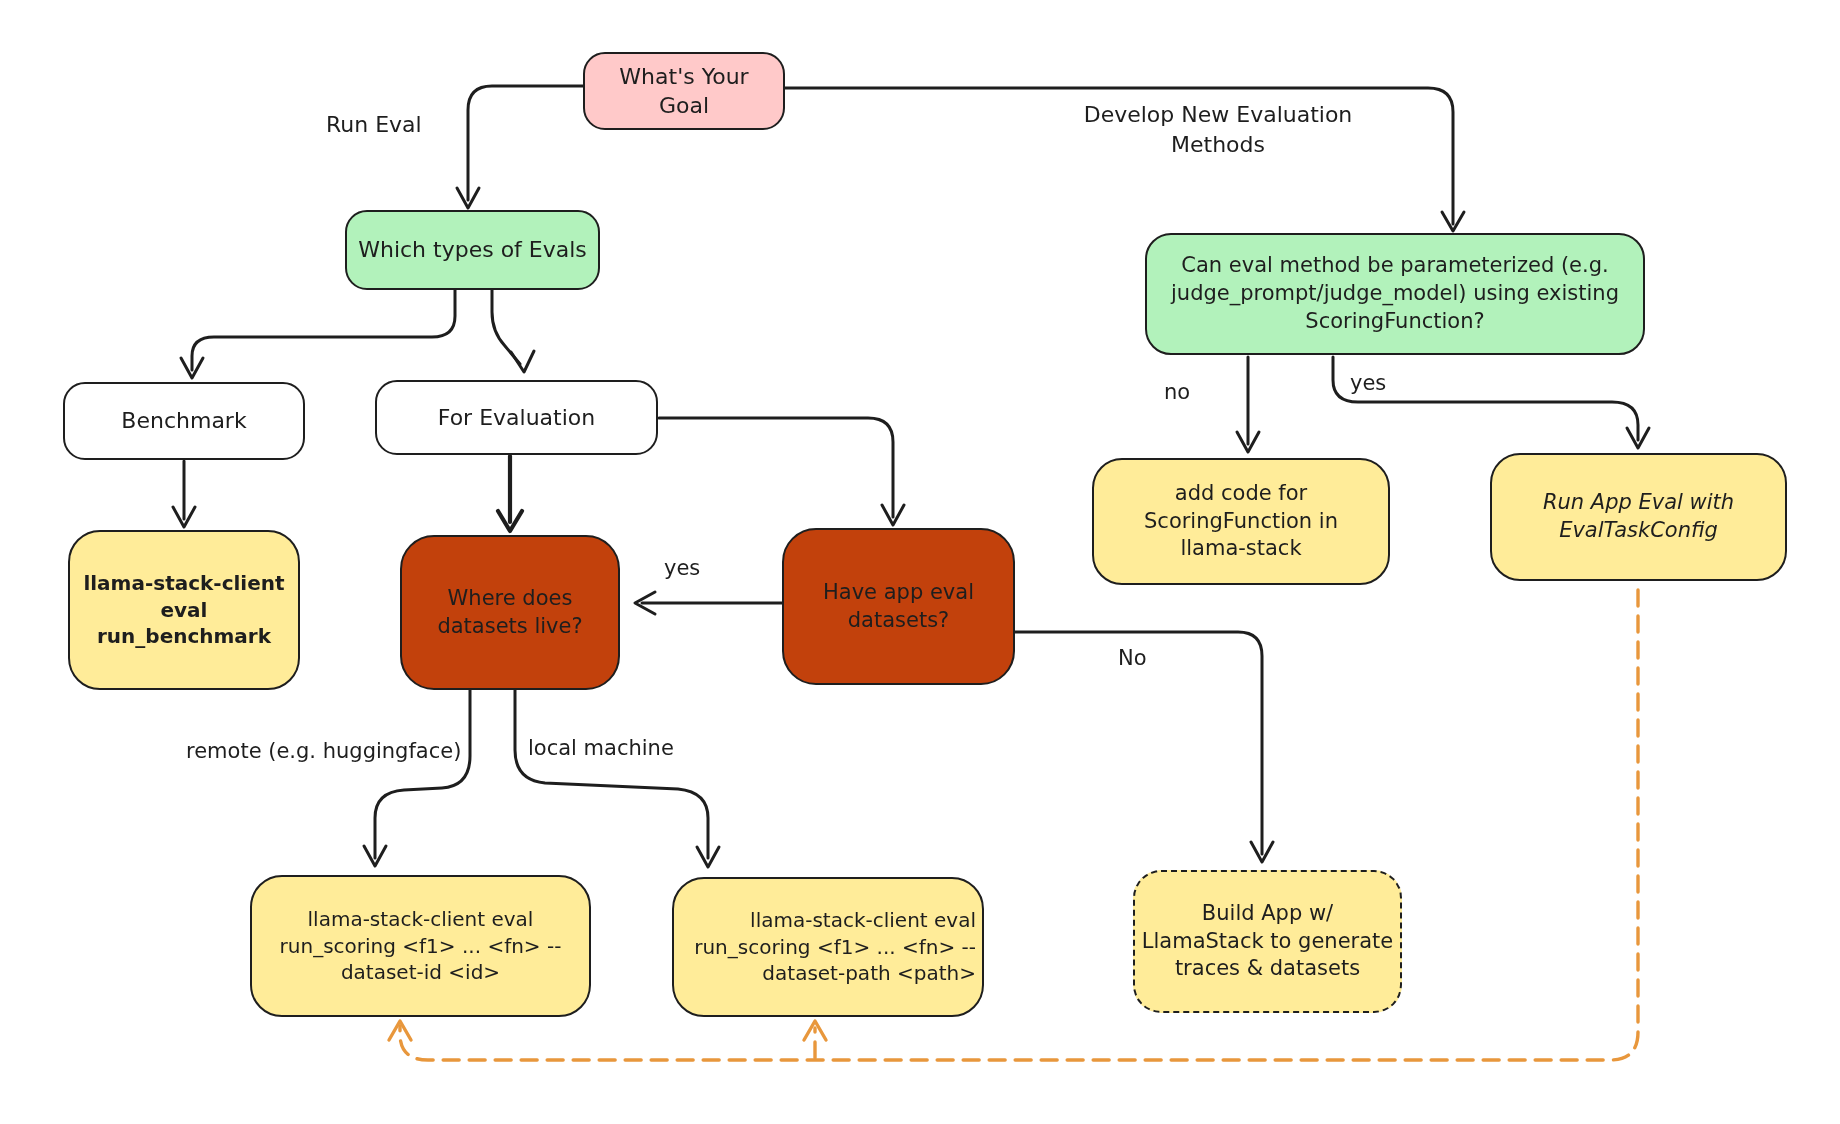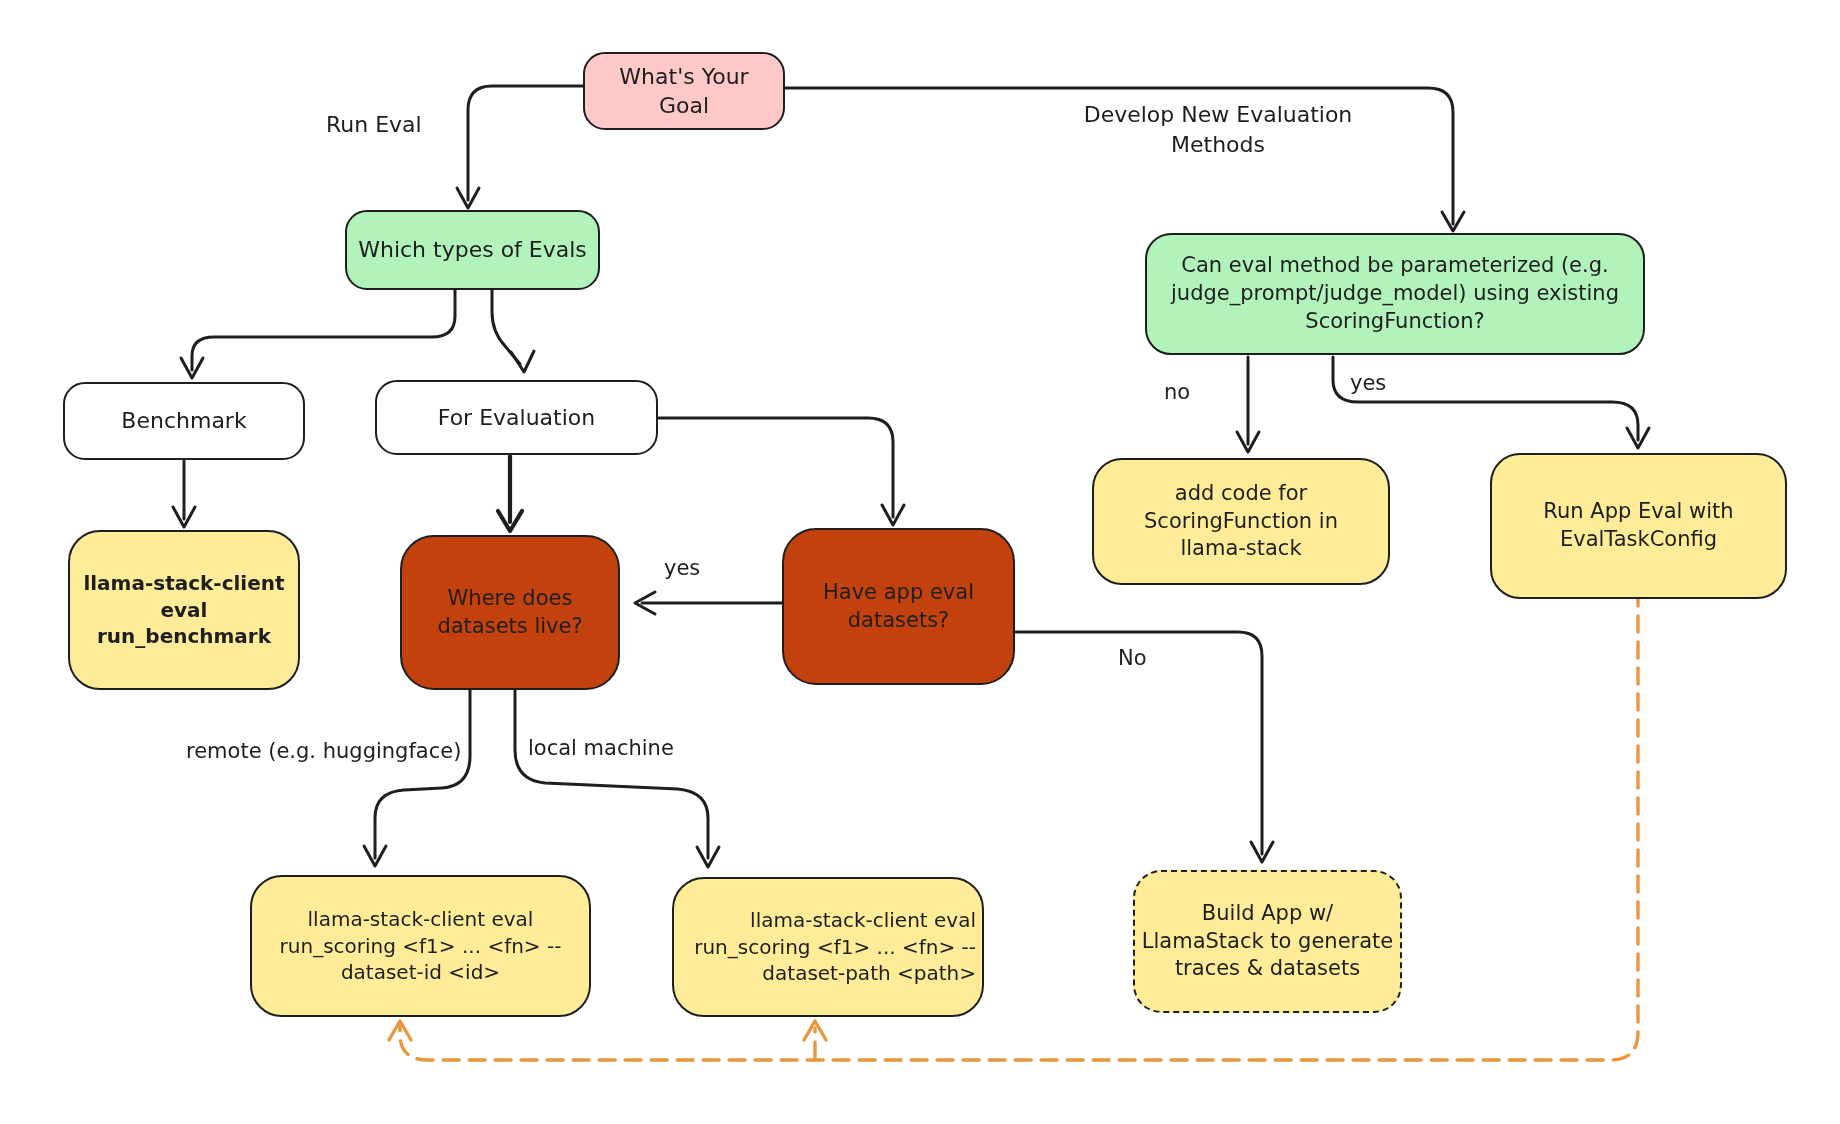--- a/index.html
+++ b/index.html
@@ -35,21 +35,21 @@
 
   #n-goal{left:583px;top:52px;width:202px;height:78px;border-radius:22px;font-size:22px;}
   #n-which{left:345px;top:210px;width:255px;height:80px;border-radius:22px;font-size:22px;}
   #n-benchmark{left:63px;top:382px;width:242px;height:78px;border-radius:22px;font-size:22px;}
   #n-forapp{left:375px;top:380px;width:283px;height:75px;border-radius:22px;font-size:22px;}
   #n-runbench{left:68px;top:530px;width:232px;height:160px;border-radius:32px;font-size:20px;font-weight:bold;}
   #n-where{left:400px;top:535px;width:220px;height:155px;border-radius:34px;}
   #n-have{left:782px;top:528px;width:233px;height:157px;border-radius:34px;}
   #n-param{left:1097px;top:233px;width:500px;height:122px;border-radius:26px;margin-left:48px;}
   #n-addcode{left:1092px;top:458px;width:298px;height:127px;border-radius:30px;padding:8px 45px;}
-  #n-runapp{left:1490px;top:453px;width:297px;height:146px;border-radius:30px;padding:8px 30px;}
+  #n-runapp{left:1490px;top:453px;width:297px;height:128px;border-radius:30px;padding:8px 30px;font-style:italic;}
   #n-buildapp{left:1133px;top:870px;width:269px;height:143px;border-radius:28px;}
   #n-scoreid{left:250px;top:875px;width:341px;height:142px;border-radius:32px;font-size:20px;}
   #n-scorepath{left:672px;top:877px;width:312px;height:140px;border-radius:32px;font-size:20px;text-align:right;}
 
   #l-runevals{left:326px;top:112px;font-size:22px;}
   #l-develop{left:1078px;top:100px;width:280px;white-space:normal;text-align:center;font-size:22px;line-height:1.35;}
   #l-yes-have{left:664px;top:556px;}
   #l-no-have{left:1118px;top:646px;}
   #l-remote{left:186px;top:739px;}
   #l-local{left:528px;top:736px;}

